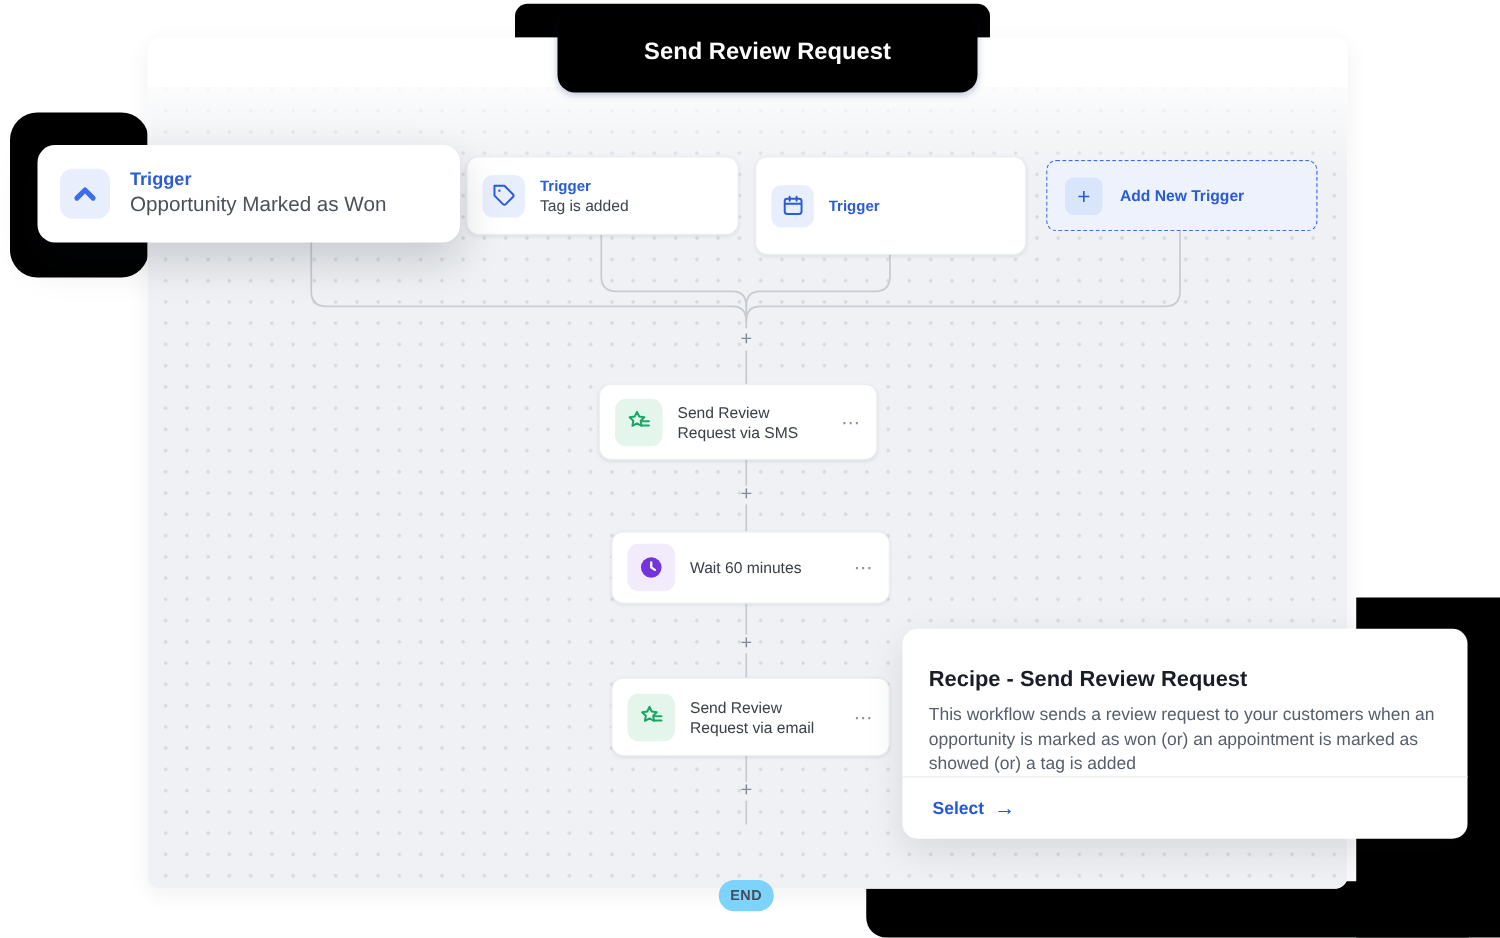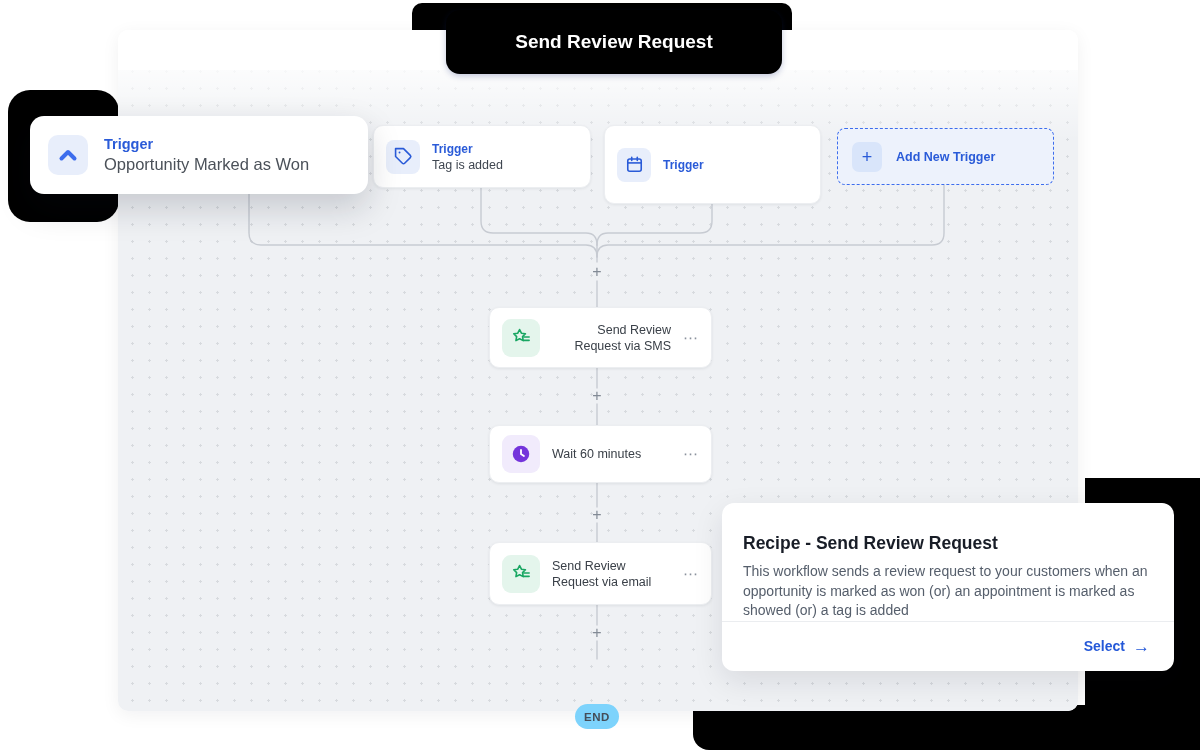--- a/index.html
+++ b/index.html
@@ -59,21 +59,21 @@
   #add-trigger .t-label { font-size:12.5px; }
 
   
   .action-card { position:absolute; background:#fff; border-radius:10px;
     border:1px solid #eceef1; box-shadow:0 1px 3px rgba(16,24,40,.08);
     display:flex; align-items:center; padding:0 12px; gap:12px; cursor:pointer; }
   .action-card .chip-green { background:#e4f5ec; }
   .action-card .chip-purple { background:#f1ebfc; }
   .a-title { color:#3a4048; font-size:12.5px; line-height:16px; width:140px; }
   .menu-dots { margin-left:auto; color:#8a919c; font-size:15px; letter-spacing:1px; cursor:pointer; }
-  #action-sms   { left:489px; top:307px; width:223px; height:61px;text-align:right; }
+  #action-sms   { left:479px; top:307px; width:223px; height:61px; }
   #action-wait  { left:489px; top:425px; width:223px; height:58px; }
   #action-email { left:489px; top:542px; width:223px; height:63px; }
   .chip-icon-38 { width:38px; height:38px; border-radius:9px; }
 
   #end-pill { position:absolute; left:575px; top:659px; width:44px; height:25px;
     background:#7dd3fc; border-radius:13px; color:#454d58; font-size:11.5px; font-weight:700;
     display:flex; align-items:center; justify-content:center; letter-spacing:.5px;margin-top:45px; }
 
   
   #top-button { position:absolute; left:432px; top:10px; width:336px; height:64px;
@@ -82,21 +82,21 @@
     box-shadow:0 2px 6px rgba(20,40,120,.25);margin-left:14px; }
 
   
   #recipe-card { position:absolute; left:722px; top:503px; width:452px; height:168px;
     background:#fff; border-radius:12px; z-index:5;
     box-shadow:0 10px 30px rgba(16,24,40,.10); display:flex; flex-direction:column; }
   #recipe-body { padding:30px 21px 0 21px; flex:1; }
   #recipe-title { color:#181d27; font-size:17.5px; font-weight:700; margin-bottom:8px; }
   #recipe-desc { color:#555e6b; font-size:14px; line-height:19.5px; }
   #recipe-footer { border-top:1px solid #ebedf0; height:51px; display:flex; align-items:center;
-    justify-content:flex-end; padding:0 24px; gap:8px; }
+    padding:0 24px; gap:8px; }
   #recipe-select { color:#2458d8; font-size:14px; font-weight:700; cursor:pointer;
     display:flex; align-items:center; gap:8px; }
   #recipe-select .arrow { font-size:17px; font-weight:400; line-height:1; }
 </style>
 </head>
 <body>
 
 <div class="blob" id="blob-button"></div>
 <div class="blob" id="blob-trigger"></div>
 <div class="blob" id="blob-recipe-right"></div>

